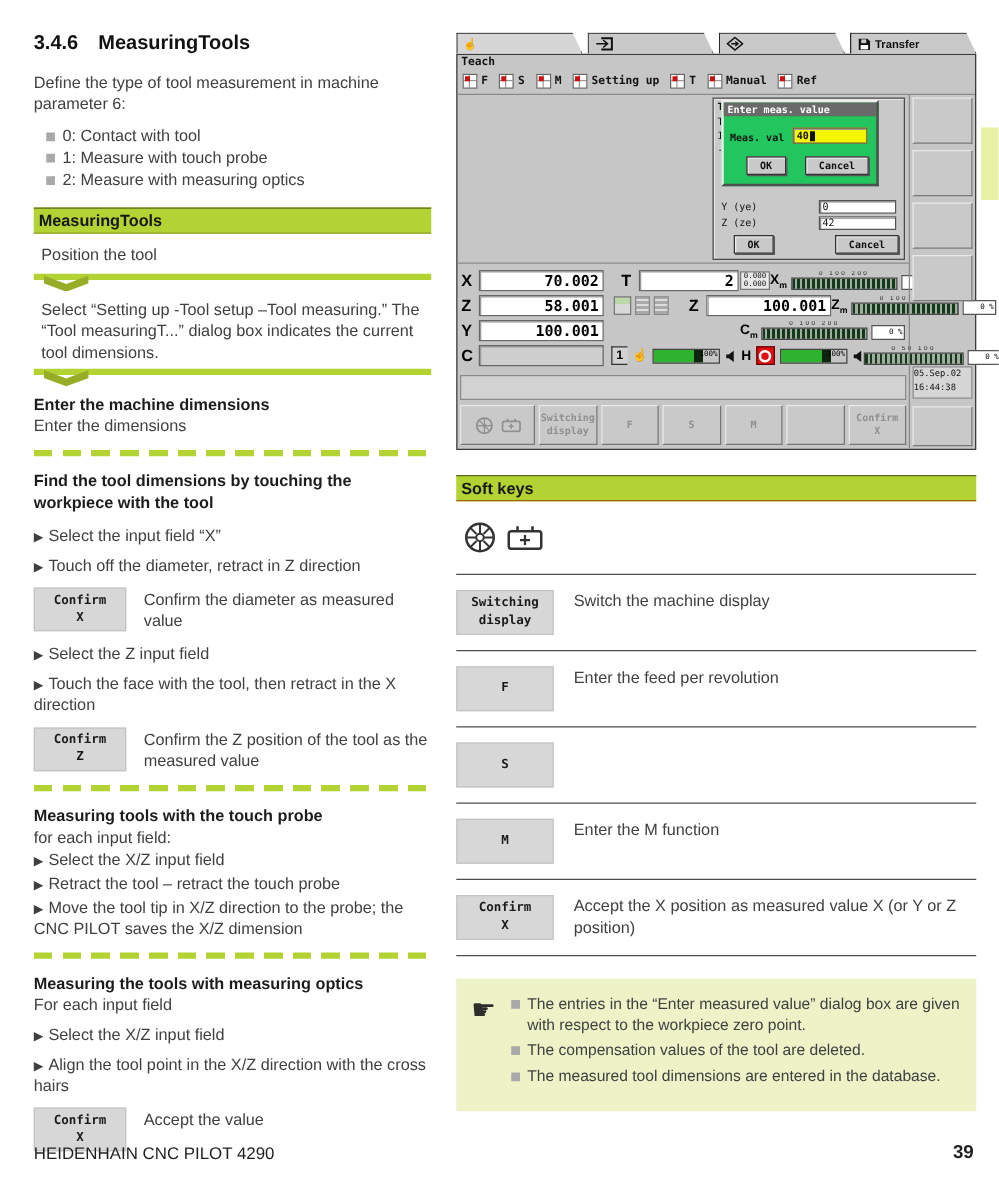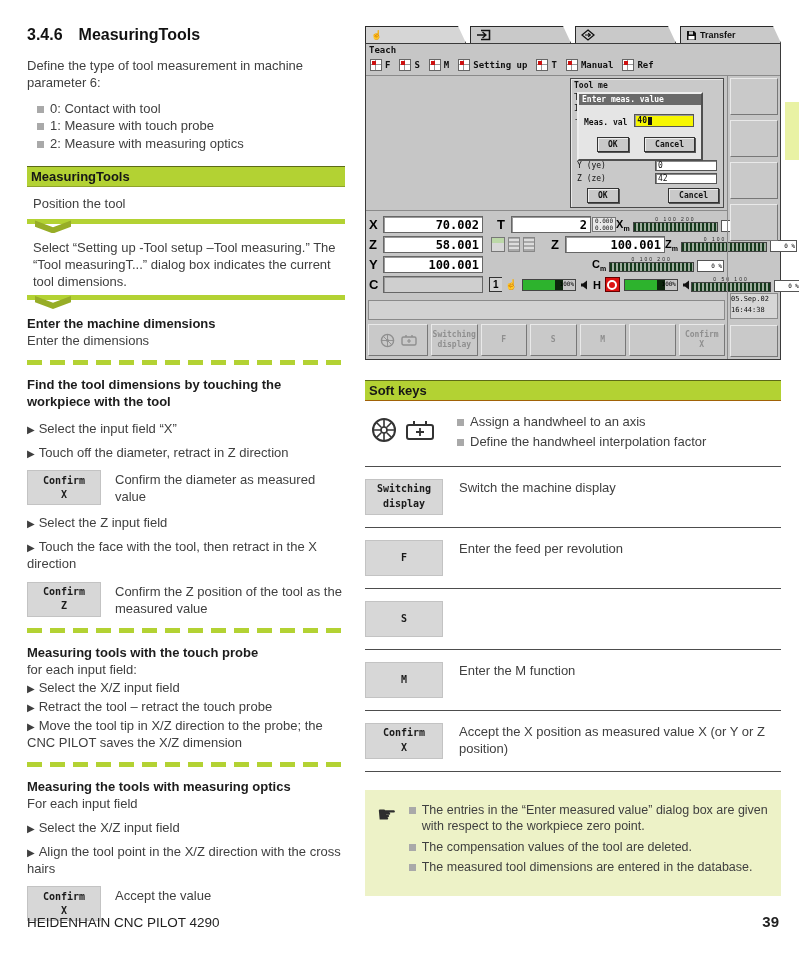--- a/index.html
+++ b/index.html
@@ -59,21 +59,21 @@
             font-family:"DejaVu Sans Mono",monospace;font-size:8px;color:#111;}
   .dlg-back-title{font-weight:bold;padding:2px 3px 1px 3px;}
   .dlg-brow{padding:2px 3px 0 3px;white-space:nowrap;overflow:hidden;}
   .dlg-spacer{flex:1;}
   .dlg-frow{display:flex;justify-content:space-between;align-items:center;padding:1px 6px;}
   .dlg-fld{width:56px;background:#fff;border:1px solid #555;box-shadow:inset 1px 1px 0 #888;
            padding:0px 2px;font-size:8px;min-height:9px;}
   .dlg-btnrow{display:flex;justify-content:space-between;padding:3px 4px 4px 4px;}
   .btn9{background:#c9c9c9;border:1px solid #333;box-shadow:1px 1px 0 #555,inset 1px 1px 0 #eee;
         font-family:"DejaVu Sans Mono",monospace;font-weight:bold;font-size:8px;color:#111;padding:2px 10px;margin-left:12px;}
-  .dlg-front{position:absolute;top:16px;right:24px;width:122px;background:#e5e5e5;z-index:2;
+  .dlg-front{position:absolute;top:4px;right:24px;width:122px;background:#22c55e;z-index:2;
              border:2px solid;border-color:#ededed #4f4f4f #4f4f4f #ededed;
              font-family:"DejaVu Sans Mono",monospace;font-size:8px;color:#111;}
   .dlg-front-title{background:#6a6a6a;color:#fff;font-weight:bold;padding:1px 3px;}
   .frow{display:flex;align-items:flex-end;gap:7px;padding:9px 5px 6px 5px;font-weight:bold;}
   .yfld{width:54px;background:#f6f600;border:1px solid #555;box-shadow:inset 1px 1px 0 #999;
         padding:1px 2px;font-weight:bold;display:flex;align-items:center;}
   .cursor{display:inline-block;width:4px;height:8px;background:#111;margin-left:1px;}
   .fbtns{display:flex;justify-content:space-between;padding:4px 6px 7px 6px;}
   
   .status{padding:3px 3px 2px 3px;border-top:1px solid #8a8a8a;}
@@ -457,30 +457,20 @@
             <circle cx="13" cy="13" r="11" fill="none" stroke="#333" stroke-width="2"></circle>
             <circle cx="13" cy="13" r="3" fill="none" stroke="#333" stroke-width="1.6"></circle>
             <path d="M13 2 V10 M13 16 V24 M2 13 H10 M16 13 H24 M5.2 5.2 L10.2 10.2 M15.8 15.8 L20.8 20.8 M20.8 5.2 L15.8 10.2 M10.2 15.8 L5.2 20.8" stroke="#333" stroke-width="1.6"></path>
           </svg>
         <svg width="30" height="22" viewBox="0 0 30 22">
             <rect x="2" y="6" width="26" height="14" rx="2" fill="none" stroke="#333" stroke-width="2"></rect>
             <path d="M9 6 V2 M21 6 V2" stroke="#333" stroke-width="2"></path>
             <path d="M15 9 V17 M11 13 H19" stroke="#333" stroke-width="1.8"></path>
           </svg>
       </div>
-      <div class="sk-desc">
-        <div class="sk-item">
-            <span class="sqbullet"></span>
-            <span>Assign a handwheel to an axis</span>
-          </div>
-        <div class="sk-item">
-            <span class="sqbullet"></span>
-            <span>Define the handwheel interpolation factor</span>
-          </div>
-      </div>
     </div>
     <div class="sk-row">
       <div class="sk-btn">
           <span>Switching</span>
           <span>display</span>
         </div>
       <div class="sk-desc">Switch the machine display</div>
     </div>
     <div class="sk-row">
       <div class="sk-btn">

